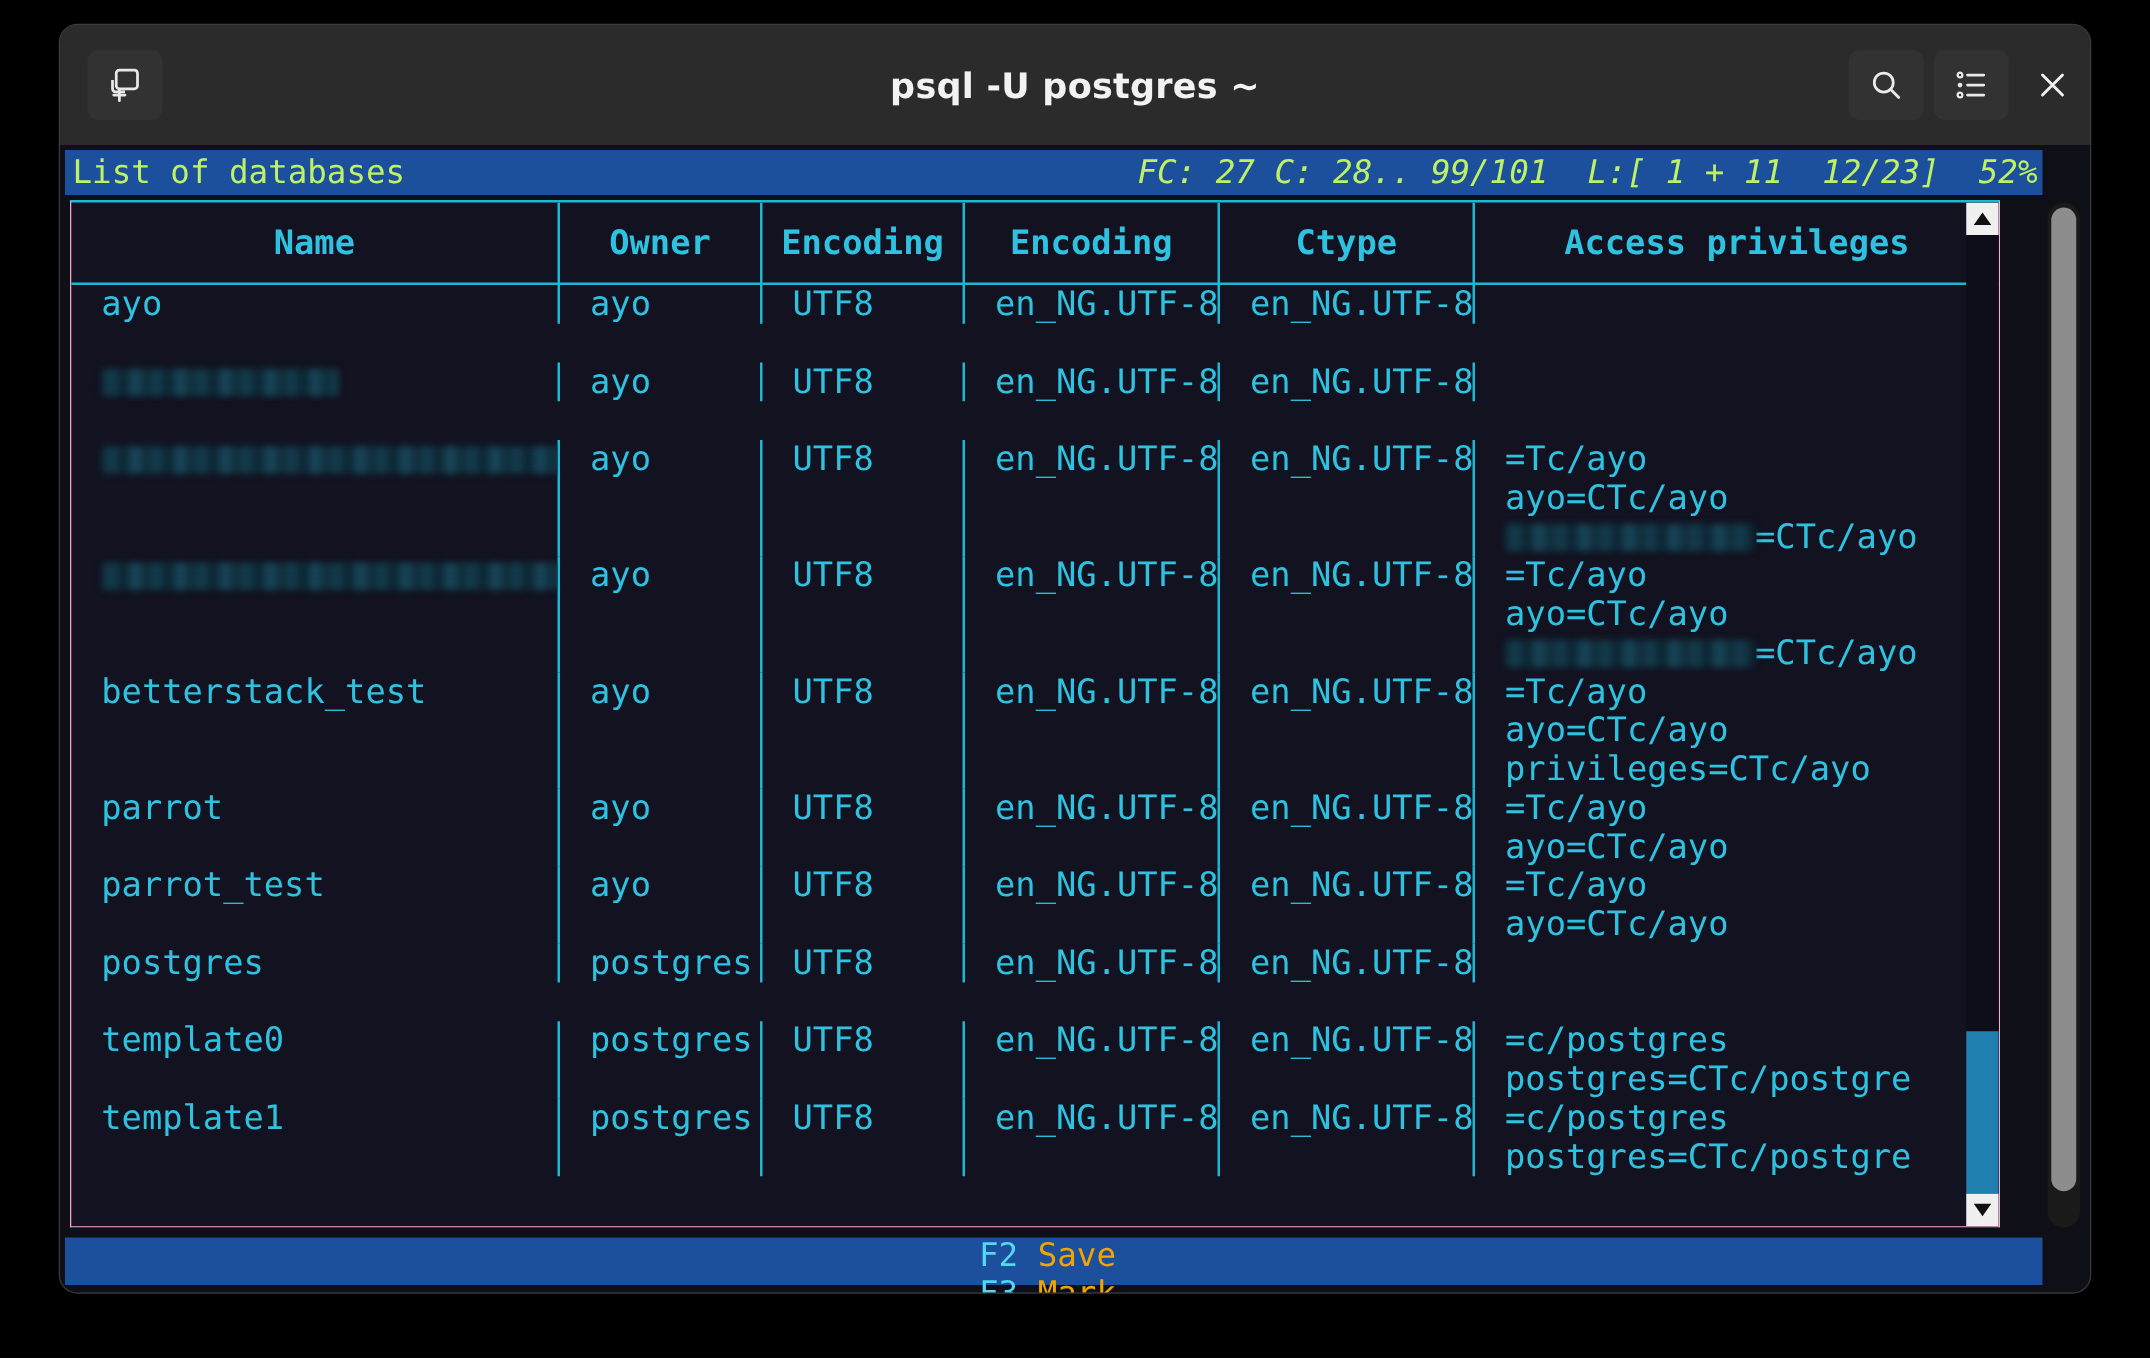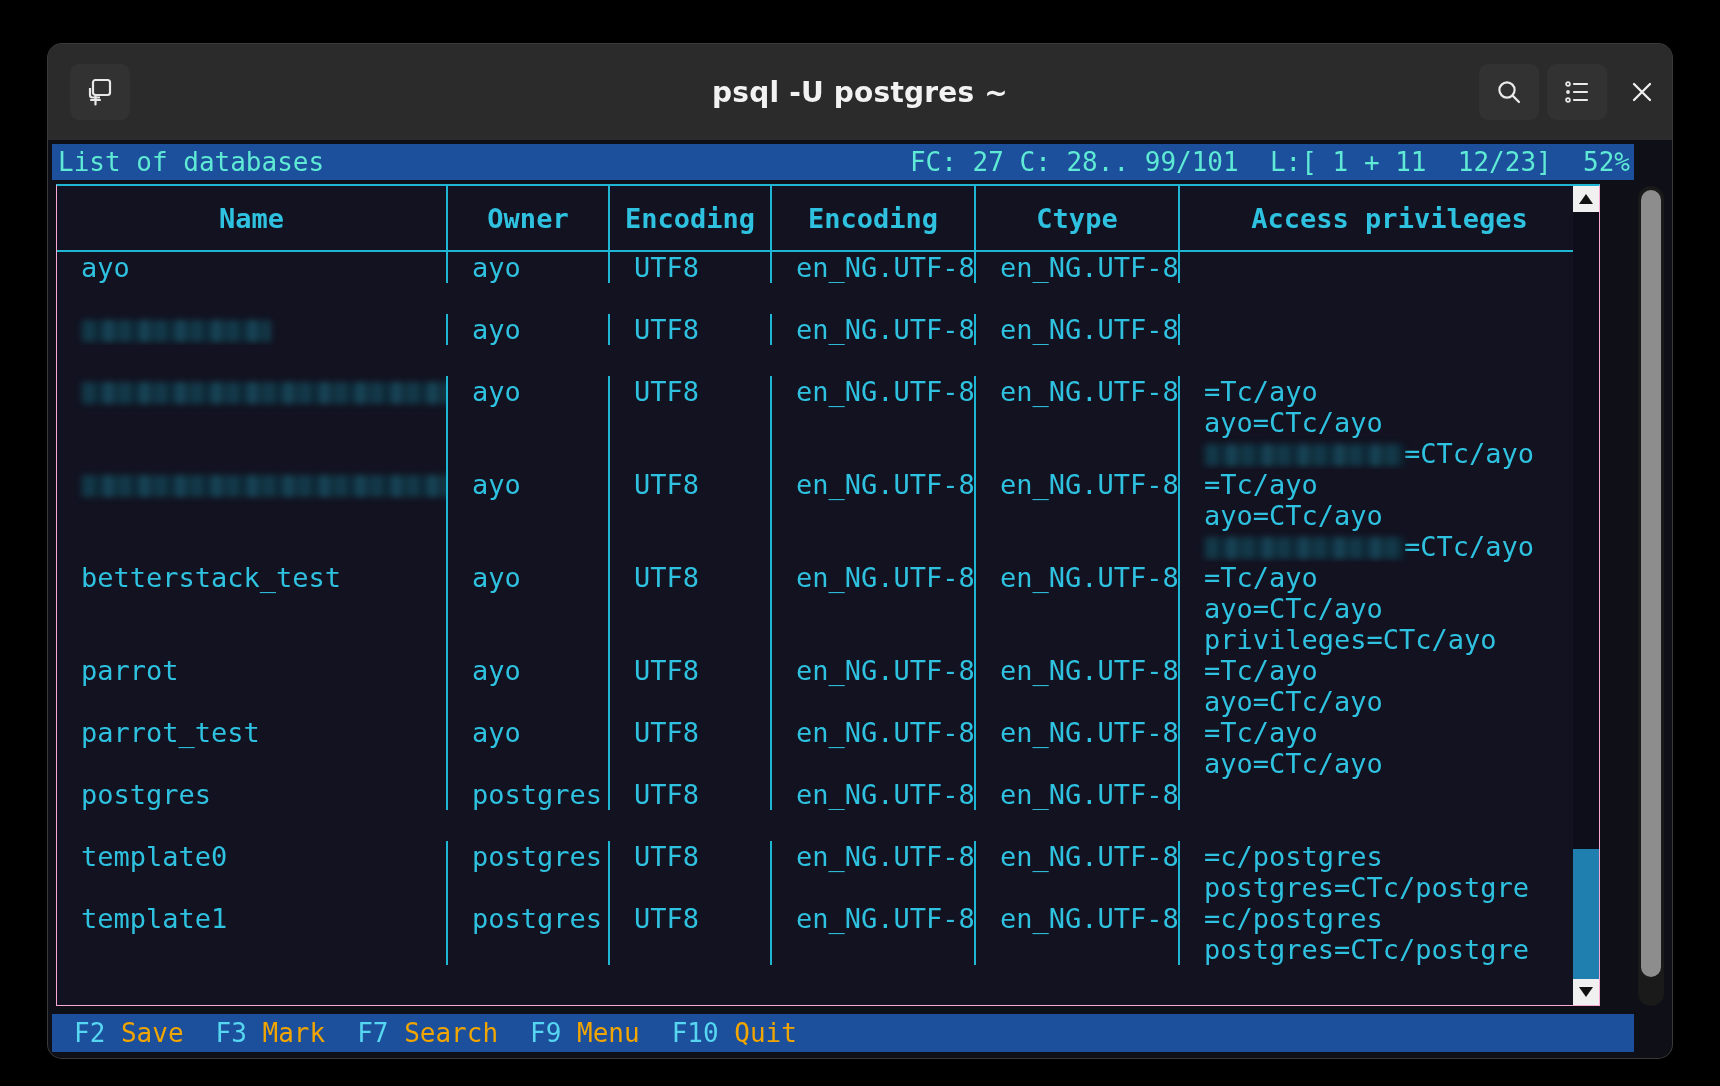--- a/index.html
+++ b/index.html
@@ -1,19 +1,19 @@
 <!DOCTYPE html>
 <html><head>
 <meta charset="utf-8">
 <style>
   html,body{margin:0;padding:0;background:#000;}
   body{width:1720px;height:1086px;overflow:hidden;font-family:"DejaVu Sans Mono",monospace;}
 
   .window{
-    position:absolute;left:48px;top:44px;width:1624px;height:1014px;
+    position:absolute;left:48px;top:20px;width:1624px;height:1014px;
     background:#2a2a2a;border-radius:14px;overflow:hidden;
     box-shadow:0 0 0 1px #3a3a3a;
   }
 
   
   .titlebar{position:relative;height:96px;background:#2b2b2b;}
   .tb-btn{
     position:absolute;top:20px;width:60px;height:56px;border-radius:9px;
     background:#323232;display:flex;align-items:center;justify-content:center;
   }
@@ -31,27 +31,27 @@
 
   
   .term{
     position:absolute;left:0;right:0;top:96px;bottom:0;
     background:#0f0f17;
   }
 
   
   .statusbar{
     position:absolute;left:4px;right:38px;top:4px;height:36px;
-    background:#1c4f9c;color:#5eead4;
+    background:#1c4f9c;color:#bef264;
     font-size:26px;line-height:36px;white-space:pre;
     display:flex;align-items:center;justify-content:space-between;
     padding:0 4px 0 6px;box-sizing:border-box;
     font-family:"DejaVu Sans Mono",monospace;
   }
-  .statusbar .right{letter-spacing:0px;}
+  .statusbar .right{letter-spacing:0px;font-style:italic;}
 
   
   .win-scroll{
     position:absolute;right:8px;top:46px;width:26px;bottom:52px;
     background:#1a1a1a;border-radius:13px;
   }
   .win-scroll .thumb{
     position:absolute;left:3px;right:3px;top:4px;height:96%;
     background:#8d8d8d;border-radius:10px;
   }
@@ -113,21 +113,21 @@
   .tbl-scroll .up{top:0;}
   .tbl-scroll .down{bottom:0;}
   .tbl-scroll .track{position:absolute;left:0;right:0;top:26px;bottom:26px;background:#0e0e1a;}
   .tbl-scroll .thumb{position:absolute;left:0;right:0;height:130px;bottom:0;background:#1f7fae;}
 
   
   .fkeys{
     position:absolute;left:4px;right:38px;bottom:6px;height:38px;
     background:#1c4f9c;display:flex;align-items:center;
     font-size:26px;font-family:"DejaVu Sans Mono",monospace;
-    padding-left:22px;box-sizing:border-box;white-space:pre;
+    padding-left:22px;box-sizing:border-box;white-space:pre;flex-direction:column;
   }
   .fk{margin-right:32px;}
   .fk .k{color:#56d6f0;}
   .fk .l{color:#f0a500;}
 </style>
 </head>
 <body>
 
 <div class="window">
 

